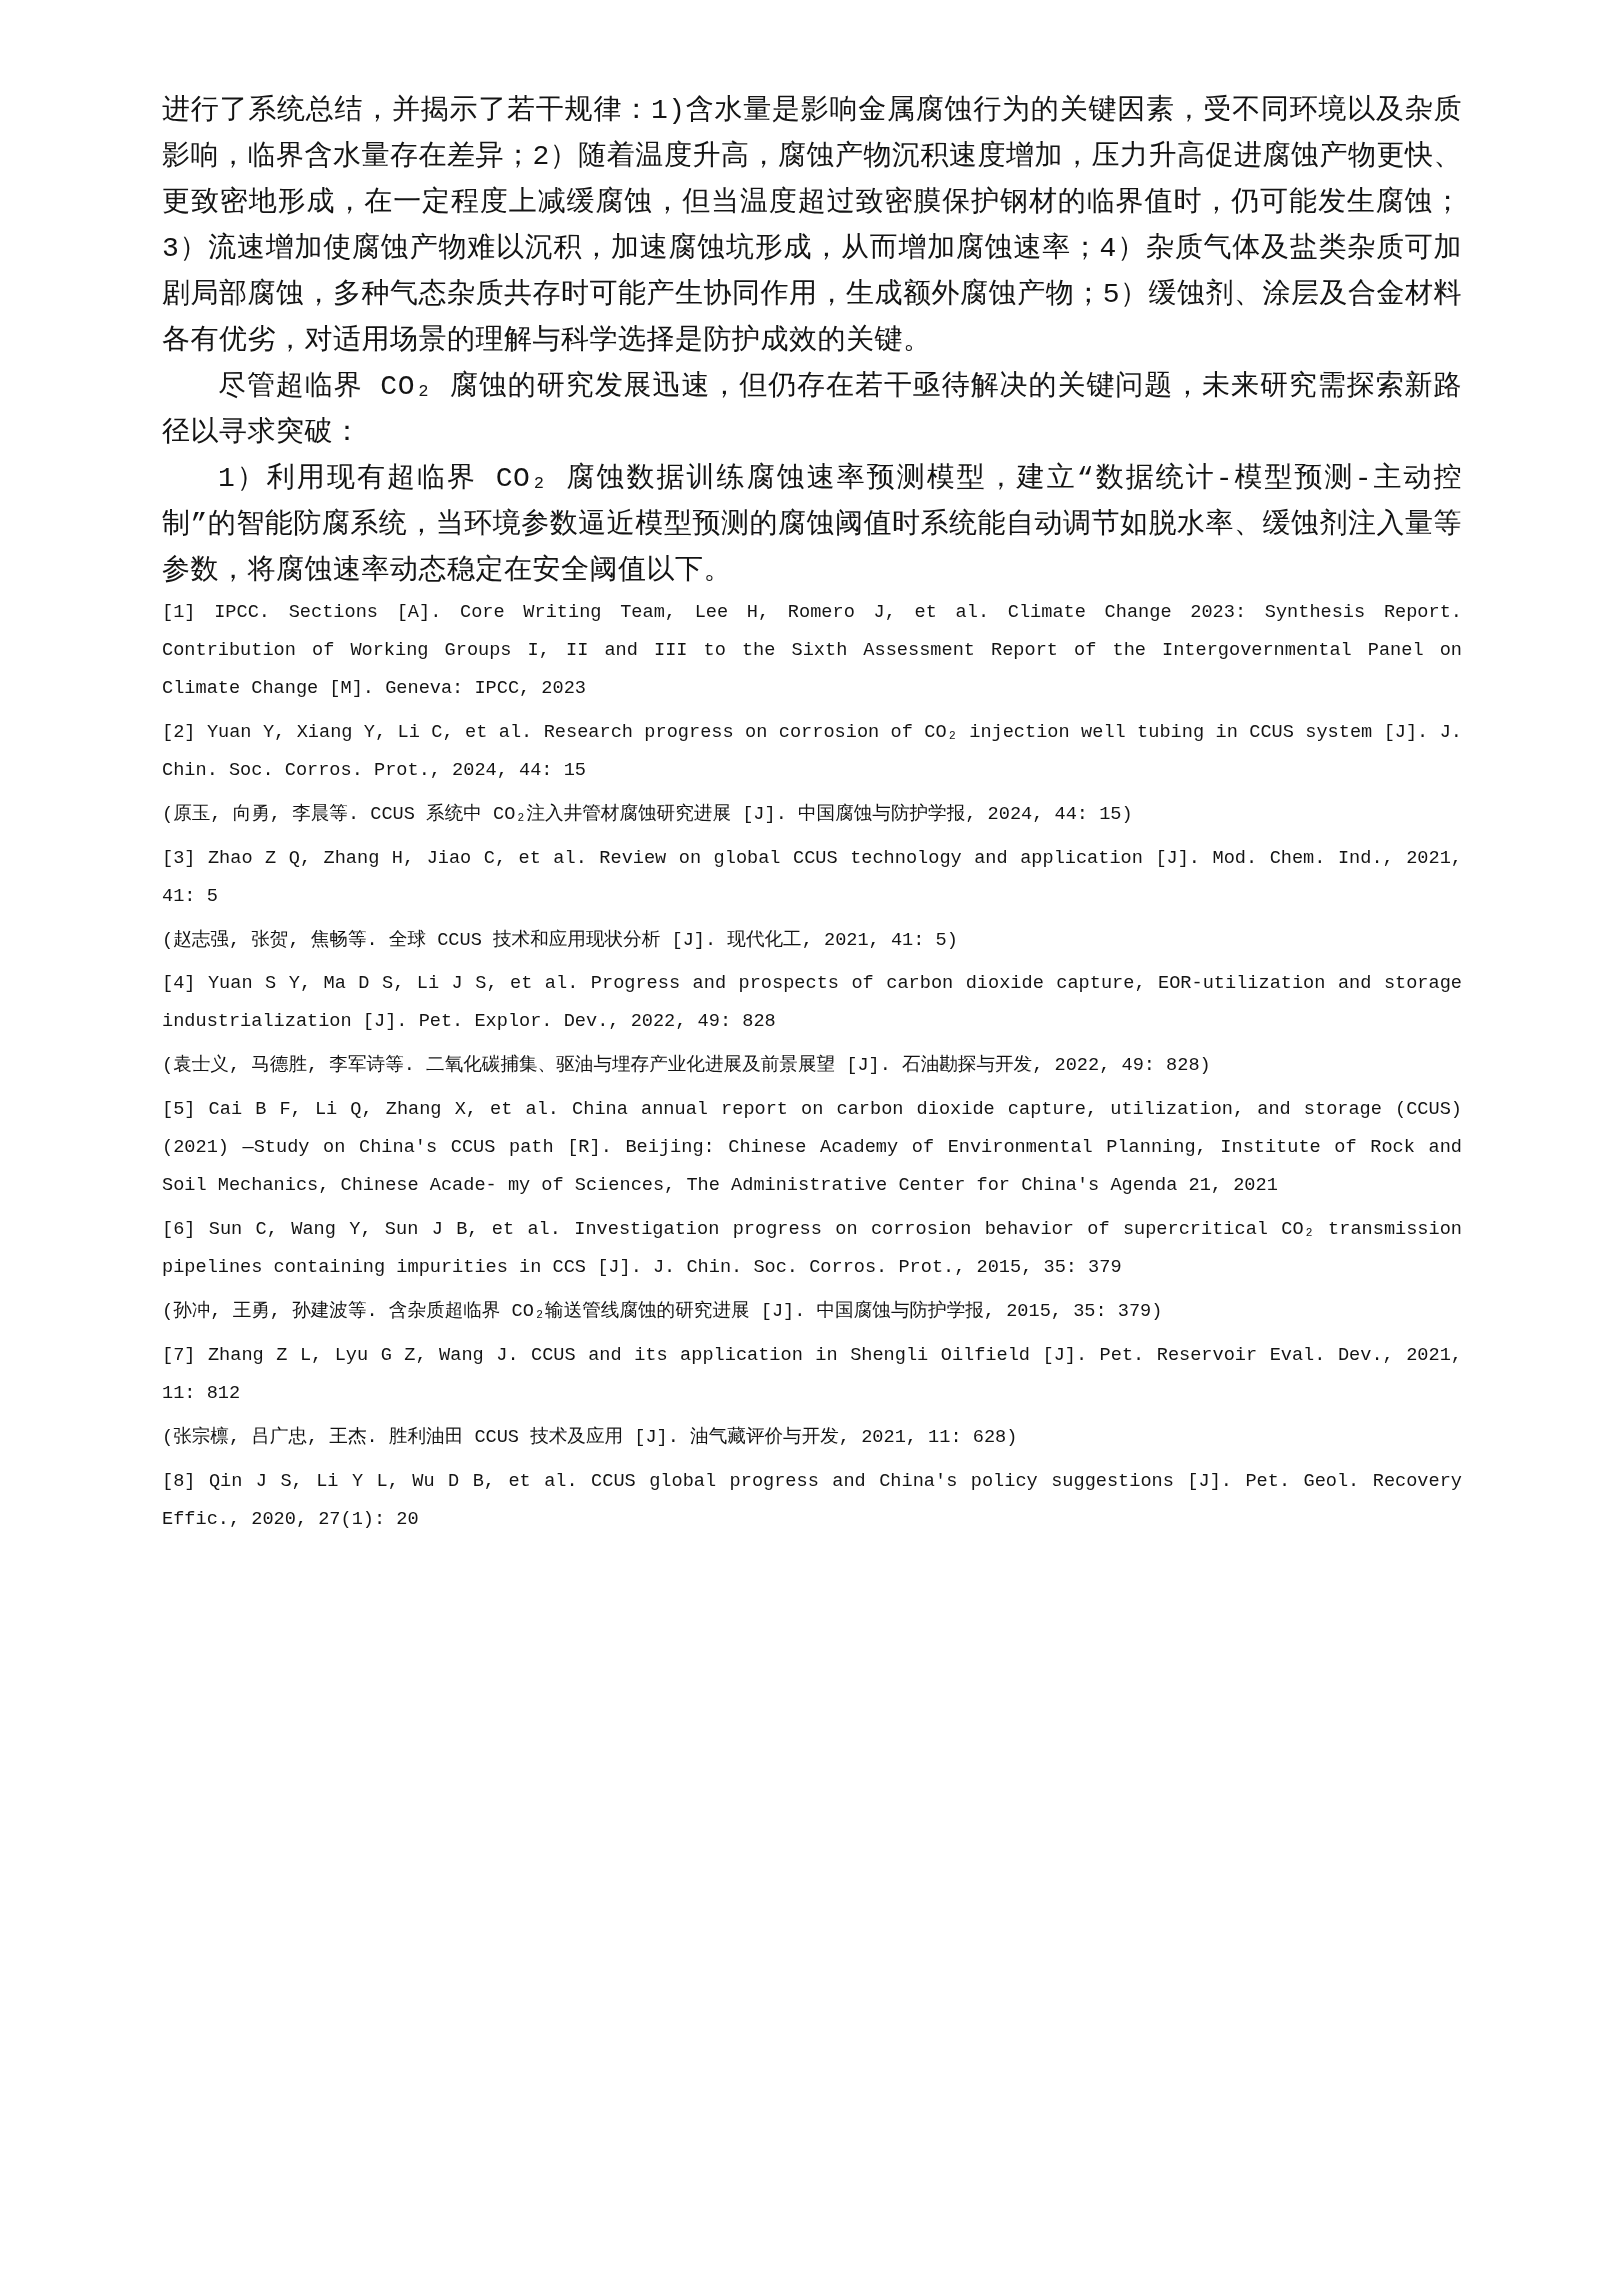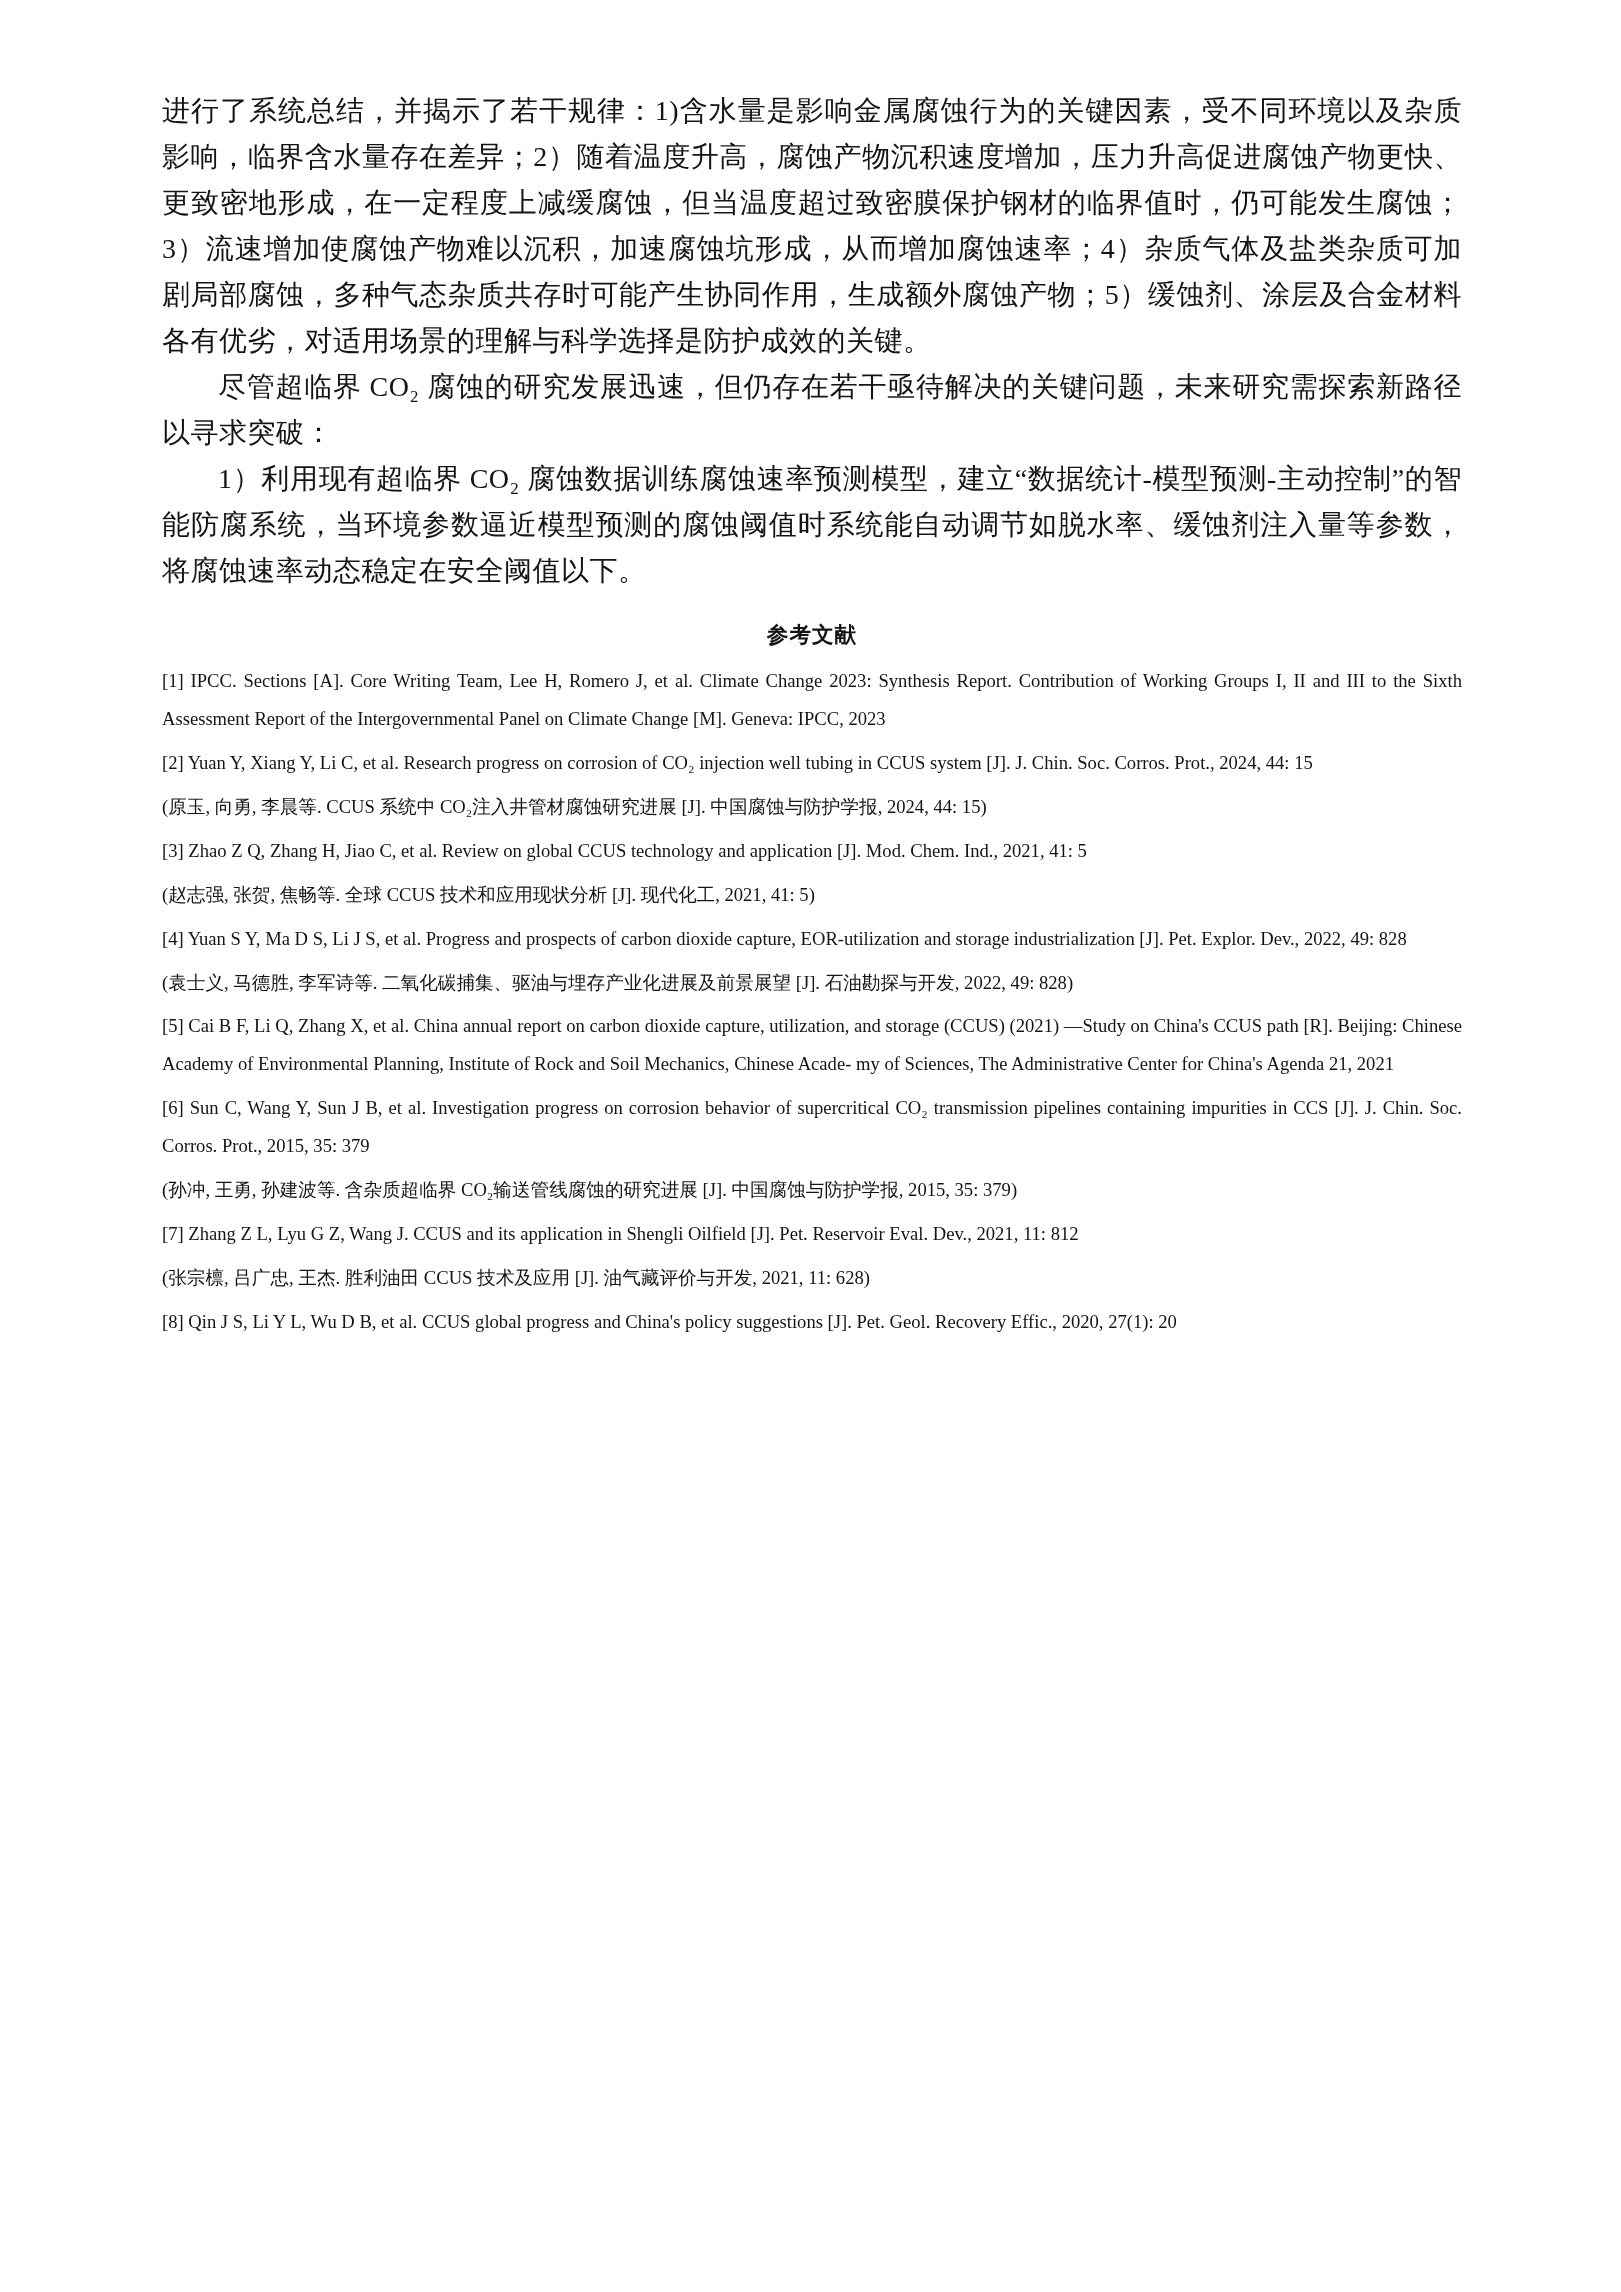--- a/index.html
+++ b/index.html
@@ -4,21 +4,21 @@
 <style>
   * { box-sizing: border-box; }
   html, body { margin: 0; padding: 0; background: #ffffff; }
   .page {
     position: relative;
     width: 1621px;
     height: 2293px;
     margin: 0 auto;
     background: #ffffff;
     overflow: hidden;
-    font-family: Liberation Serif, serif;
+    font-family: Liberation Mono, monospace;
     color: #141414;
   }
   .content {
     position: absolute;
     top: 88px;
     left: 162px;
     width: 1300px;
   }
   .body-text p {
     margin: 0;
@@ -47,21 +47,20 @@
 
 <div class="page">
   <div class="content">
 
     <div class="body-text">
       <p>进行了系统总结，并揭示了若干规律：1)含水量是影响金属腐蚀行为的关键因素，受不同环境以及杂质影响，临界含水量存在差异；2）随着温度升高，腐蚀产物沉积速度增加，压力升高促进腐蚀产物更快、更致密地形成，在一定程度上减缓腐蚀，但当温度超过致密膜保护钢材的临界值时，仍可能发生腐蚀；3）流速增加使腐蚀产物难以沉积，加速腐蚀坑形成，从而增加腐蚀速率；4）杂质气体及盐类杂质可加剧局部腐蚀，多种气态杂质共存时可能产生协同作用，生成额外腐蚀产物；5）缓蚀剂、涂层及合金材料各有优劣，对适用场景的理解与科学选择是防护成效的关键。</p>
       <p class="indent">尽管超临界 CO₂ 腐蚀的研究发展迅速，但仍存在若干亟待解决的关键问题，未来研究需探索新路径以寻求突破：</p>
       <p class="indent">1）利用现有超临界 CO₂ 腐蚀数据训练腐蚀速率预测模型，建立“数据统计-模型预测-主动控制”的智能防腐系统，当环境参数逼近模型预测的腐蚀阈值时系统能自动调节如脱水率、缓蚀剂注入量等参数，将腐蚀速率动态稳定在安全阈值以下。</p>
     </div>
 
-    <div class="refs-heading">参考文献</div>
 
     <div class="refs">
       <p>[1] IPCC. Sections [A]. Core Writing Team, Lee H, Romero J, et al. Climate Change 2023: Synthesis Report. Contribution of Working Groups I, II and III to the Sixth Assessment Report of the Intergovernmental Panel on Climate Change [M]. Geneva: IPCC, 2023</p>
       <p>[2] Yuan Y, Xiang Y, Li C, et al. Research progress on corrosion of CO₂ injection well tubing in CCUS system [J]. J. Chin. Soc. Corros. Prot., 2024, 44: 15</p>
       <p>(原玉, 向勇, 李晨等. CCUS 系统中 CO₂注入井管材腐蚀研究进展 [J]. 中国腐蚀与防护学报, 2024, 44: 15)</p>
       <p>[3] Zhao Z Q, Zhang H, Jiao C, et al. Review on global CCUS technology and application [J]. Mod. Chem. Ind., 2021, 41: 5</p>
       <p>(赵志强, 张贺, 焦畅等. 全球 CCUS 技术和应用现状分析 [J]. 现代化工, 2021, 41: 5)</p>
       <p>[4] Yuan S Y, Ma D S, Li J S, et al. Progress and prospects of carbon dioxide capture, EOR-utilization and storage industrialization [J]. Pet. Explor. Dev., 2022, 49: 828</p>
       <p>(袁士义, 马德胜, 李军诗等. 二氧化碳捕集、驱油与埋存产业化进展及前景展望 [J]. 石油勘探与开发, 2022, 49: 828)</p>
       <p>[5] Cai B F, Li Q, Zhang X, et al. China annual report on carbon dioxide capture, utilization, and storage (CCUS) (2021) —Study on China's CCUS path [R]. Beijing: Chinese Academy of Environmental Planning, Institute of Rock and Soil Mechanics, Chinese Acade- my of Sciences, The Administrative Center for China's Agenda 21, 2021</p>

